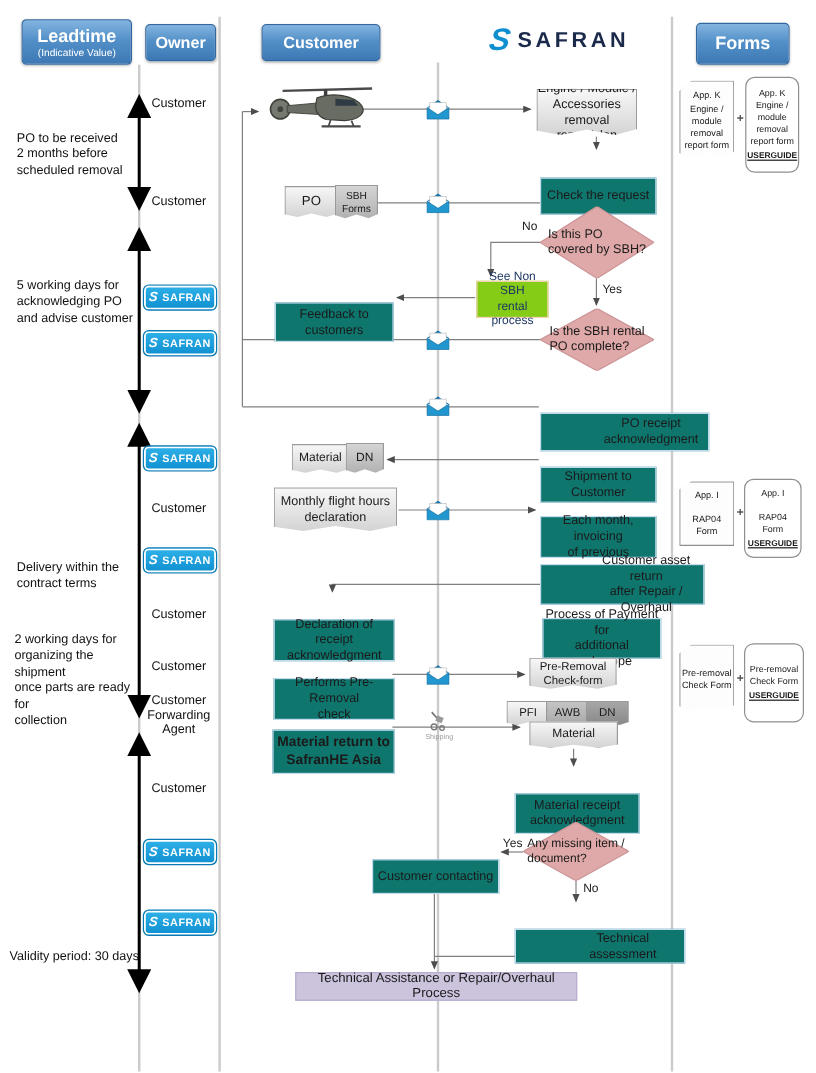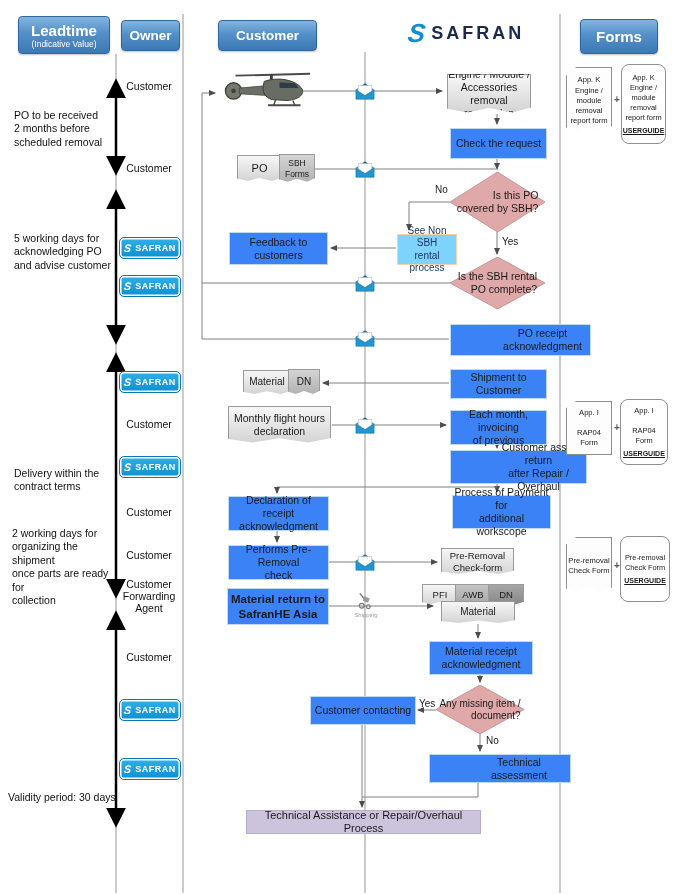--- a/index.html
+++ b/index.html
@@ -19,33 +19,33 @@
   .hdr .t2{font-size:8.5px;}
   
   .lt-note{position:absolute;z-index:2;font-size:10.5px;line-height:1.28;color:#111;}
   .owner-label{position:absolute;z-index:2;font-size:10.5px;text-align:center;color:#111;}
   .badge{position:absolute;z-index:2;background:linear-gradient(180deg,#2fb1e8,#0f8fd0);
          border:1px solid #0b7ab3;border-radius:5px;box-shadow:inset 0 0 0 1.5px #fff;
          color:#fff;display:flex;align-items:center;justify-content:center;gap:3px;
          font-size:9px;font-weight:bold;letter-spacing:.5px;}
   .badge .s{font-style:italic;font-size:11px;transform:skewX(-6deg);}
   
-  .box{background:#3b82f6;border:1px solid #c0daf0;font-size:10.5px;}
-  .note-box{background:#7dd3fc;border:1px solid #f3d3ae;font-size:10px;color:#1f3864;}
+  .box{background:#0f766e;border:1px solid #c0daf0;font-size:10.5px;margin-top:20px;}
+  .note-box{background:#84cc16;border:1px solid #f3d3ae;font-size:10px;color:#1f3864;}
   .final-box{background:#ccc3dd;border:1px solid #b7abce;font-size:11px;}
   .doc{background:linear-gradient(180deg,#f8f8f8,#d2d2d2);
        box-shadow:inset 0 0 0 1px #9a9a9a;font-size:10.5px;
        clip-path:polygon(0 0,100% 0,100% 84%,78% 96%,50% 85%,24% 96%,0 87%);}
   .doc.dark{background:linear-gradient(180deg,#d6d6d6,#b0b0b0);}
   .doc.mid{background:linear-gradient(180deg,#c6c6c6,#a6a6a6);}
   .doc.darkest{background:linear-gradient(180deg,#a8a8a8,#878787);}
   .diamond{z-index:2;}
   .diamond svg{position:absolute;left:0;top:0;}
   .diamond .dlabel{position:absolute;left:0;top:0;width:100%;height:100%;display:flex;
-       align-items:center;justify-content:center;text-align:right;font-size:10.5px;line-height:1.2;}
+       align-items:center;justify-content:center;text-align:left;font-size:10.5px;line-height:1.2;}
   .dec-label{position:absolute;z-index:3;font-size:10px;color:#222;}
   
   .formdoc{background:#fdfdfd;box-shadow:inset 0 0 0 1px #8f8f8f;font-size:7.6px;
        line-height:1.35;z-index:2;display:flex;align-items:center;justify-content:center;
        text-align:center;position:absolute;}
   .fold-wave{clip-path:polygon(22% 0,100% 0,100% 87%,76% 96%,48% 87%,22% 96%,0 89%,0 13%);}
   .fold-only{clip-path:polygon(22% 0,100% 0,100% 100%,0 100%,0 13%);}
   .guide{position:absolute;background:#fff;border:1px solid #8f8f8f;border-radius:8px;z-index:2;
        display:flex;flex-direction:column;align-items:center;justify-content:center;
        font-size:7.4px;line-height:1.35;text-align:center;padding:2px;}

